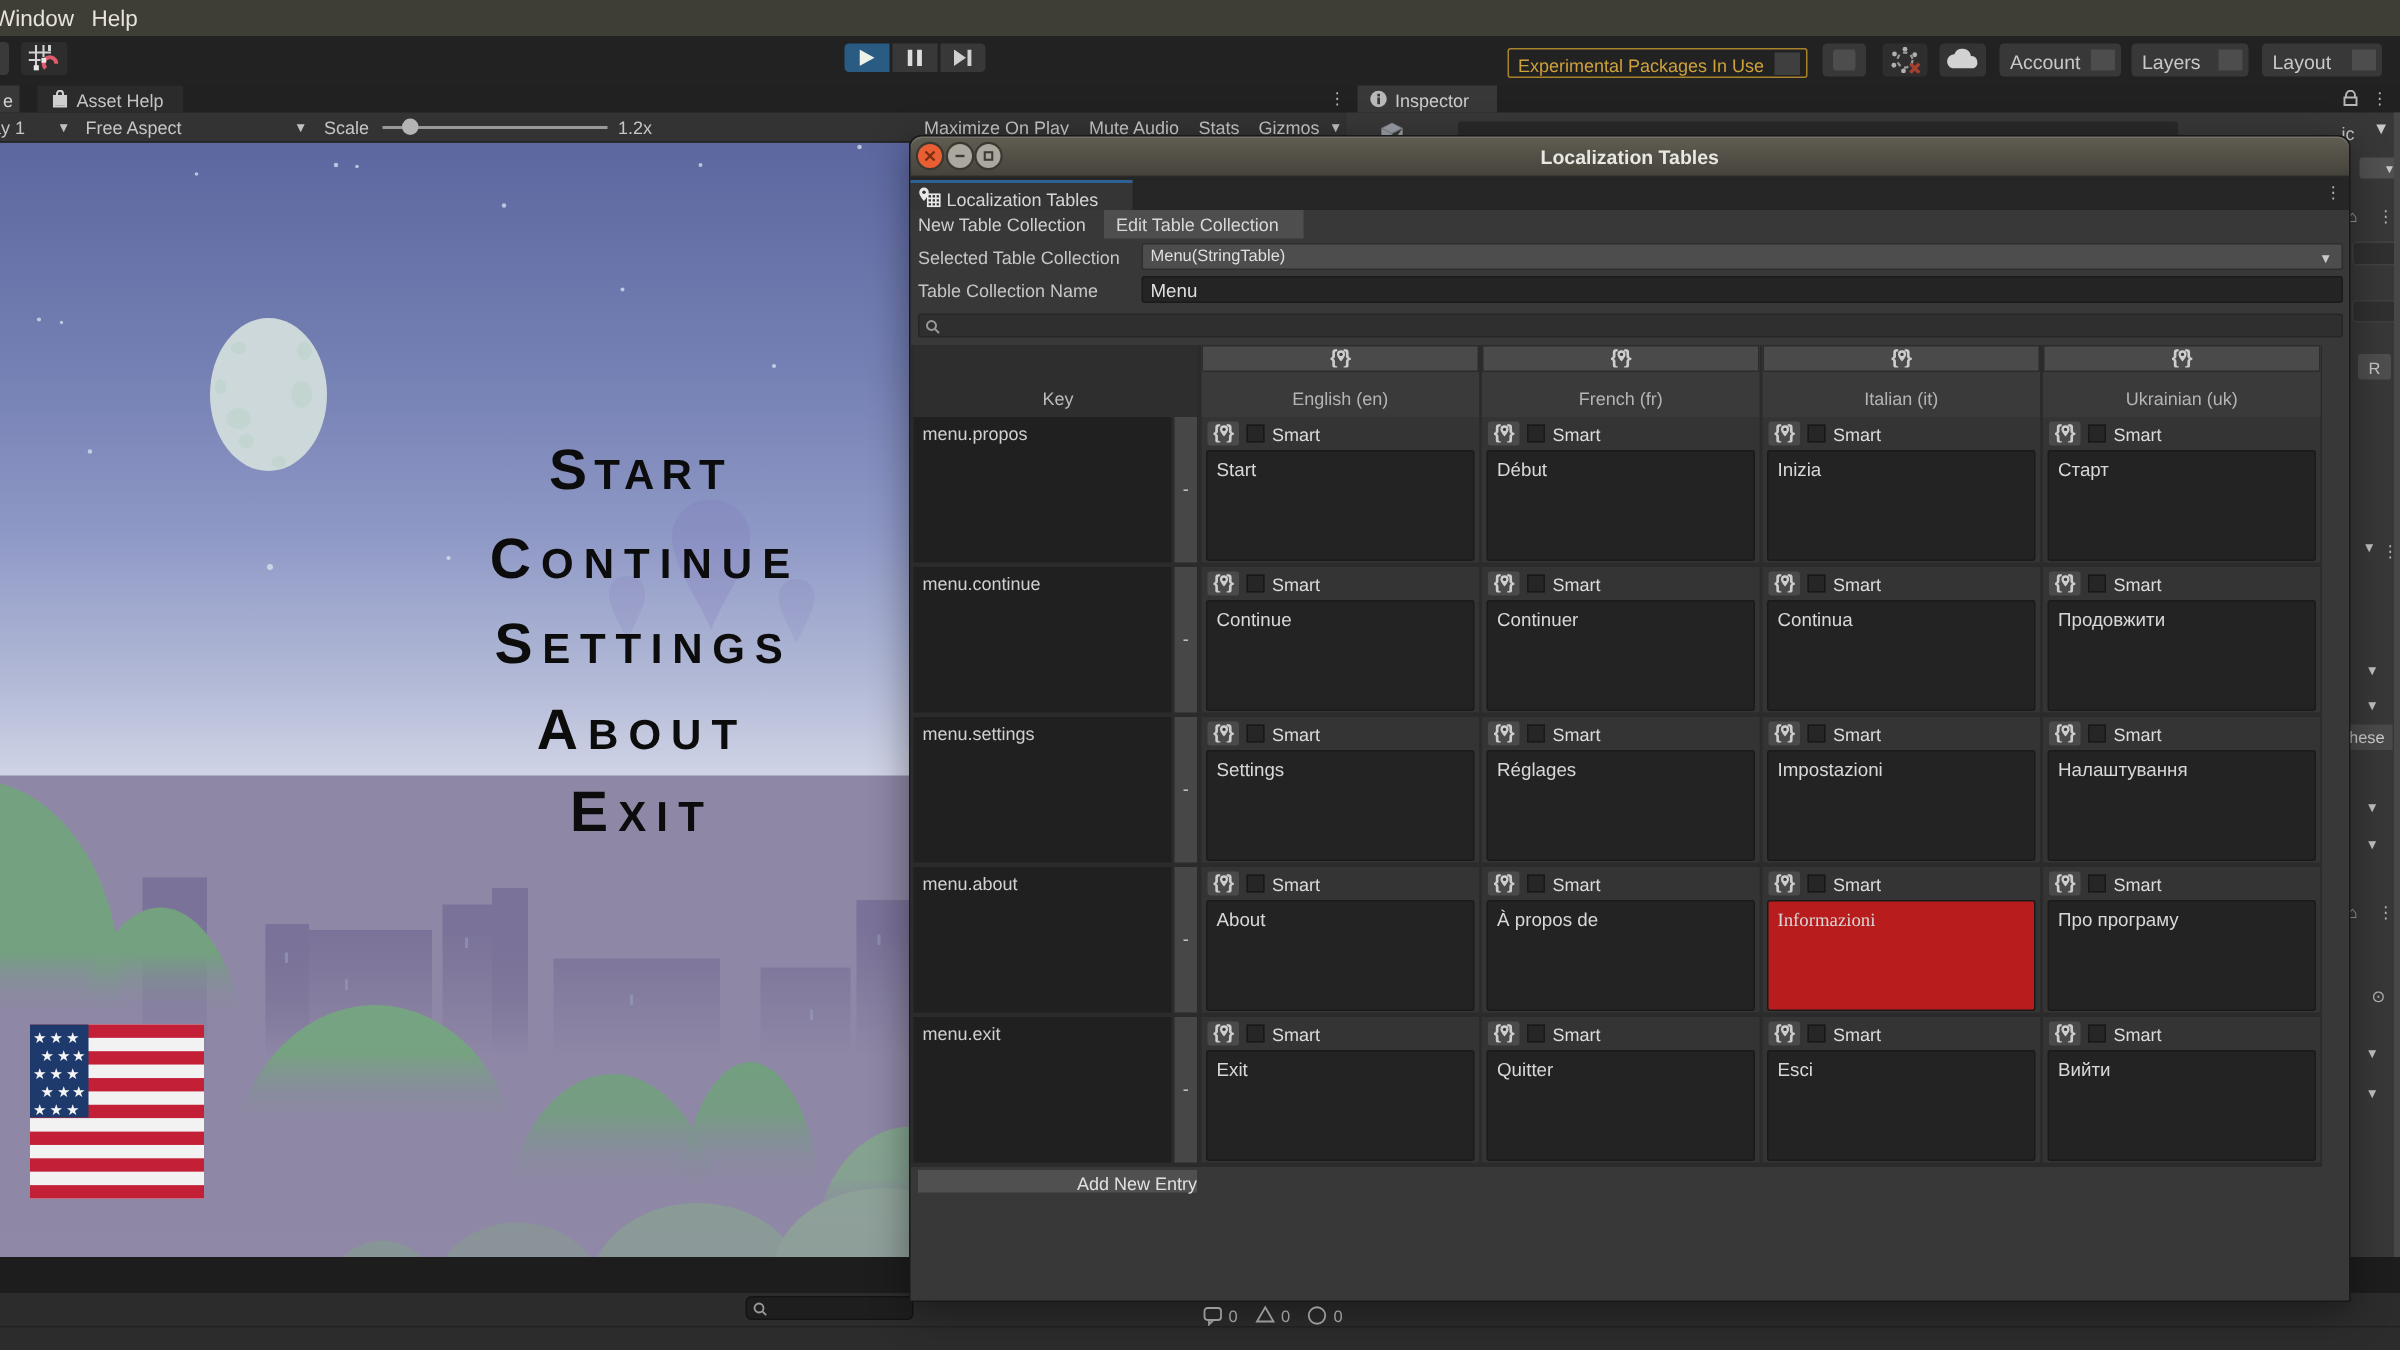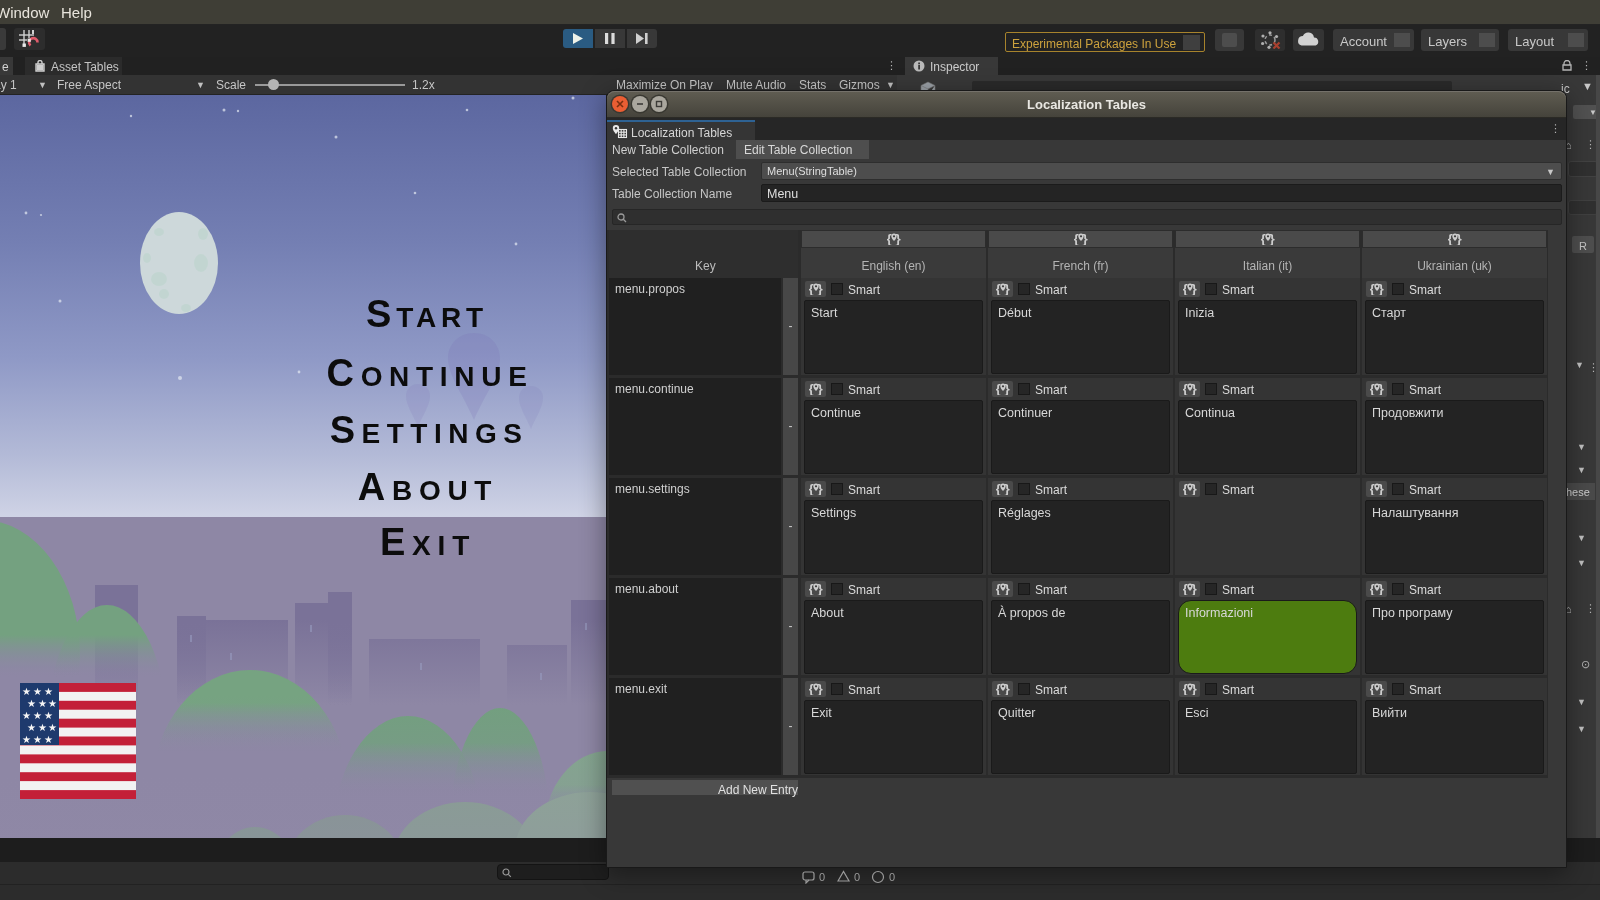--- a/index.html
+++ b/index.html
@@ -90,21 +90,21 @@
 
 <div class="abs" style="left:0;top:57px;width:1600px;height:18px;background:#212121;">
   <div class="abs" style="left:0;top:0;width:13px;height:18px;background:#383838;">
       <span class="abs" style="left:2px;top:3px;font-size:12px;color:#d2d2d2;">e</span>
     </div>
   <div class="abs" style="left:25px;top:0;width:97px;height:18px;background:#2b2b2b;">
     <svg class="abs" style="left:9px;top:3px;" width="12" height="12">
         <path d="M2 4 h8 v7 h-8 z M4 4 v-1.5 a2 2 0 0 1 4 0 V4" fill="none" stroke="#cfcfcf" stroke-width="1.4"></path>
         <rect x="2.6" y="4.6" width="6.8" height="5.8" fill="#cfcfcf"></rect>
       </svg>
-    <span class="abs" style="left:26px;top:3px;font-size:12px;color:#c4c4c4;">Asset Tables</span>
+    <span class="abs" style="left:26px;top:3px;font-size:12px;color:#c4c4c4;">Asset Help</span>
   </div>
   <span class="abs" style="left:886px;top:2px;font-size:11px;color:#b5b5b5;letter-spacing:0;">⋮</span>
   <div class="abs" style="left:905px;top:0;width:93px;height:18px;background:#383838;">
     <svg class="abs" style="left:8px;top:3px;" width="12" height="12">
         <circle cx="6" cy="6" r="5.5" fill="#b9b9b9"></circle>
         <rect x="5.2" y="5" width="1.8" height="4.5" fill="#383838"></rect>
         <rect x="5.2" y="2.5" width="1.8" height="1.8" fill="#383838"></rect>
       </svg>
     <span class="abs" style="left:25px;top:3px;font-size:12px;color:#cccccc;">Inspector</span>
   </div>
@@ -584,20 +584,23 @@
       </div>
       <div class="abs" style="left:568px;top:200px;width:185px;height:97px;background:#343434;">
         <div class="abs" style="left:4px;top:3px;width:21px;height:16px;background:#4a4a4a;border-radius:2px;text-align:center;"><svg width="14" height="14" viewBox="0 0 14 14">
             <text x="-0.5" y="11.5" font-size="13.5" font-weight="bold" fill="#cdcdcd" font-family="Liberation Sans">{</text>
             <text x="8.5" y="11.5" font-size="13.5" font-weight="bold" fill="#cdcdcd" font-family="Liberation Sans">}</text>
             <path d="M7 2.5 a2.7 2.7 0 0 1 2.7 2.7 c0 2-2.7 4.8-2.7 4.8 s-2.7-2.8-2.7-4.8 A2.7 2.7 0 0 1 7 2.5 z" fill="#cdcdcd"></path>
             <circle cx="7" cy="5.3" r="1.1" fill="#3a3a3a"></circle>
           </svg></div>
         <div class="abs" style="left:30px;top:5px;width:12px;height:12px;background:#262626;border:1px solid #181818;"></div>
         <div class="abs" style="left:47px;top:5px;font-size:12px;color:#dcdcdc;">Smart</div>
+        <div class="abs" style="left:3px;top:22px;width:179px;height:74px;background:#232323;border:1px solid #1a1a1a;border-radius:2px;">
+          <span class="abs" style="left:6px;top:5px;font-size:12.5px;color:#d8d8d8;">Impostazioni</span>
+        </div>
       </div>
       <div class="abs" style="left:755px;top:200px;width:185px;height:97px;background:#343434;">
         <div class="abs" style="left:4px;top:3px;width:21px;height:16px;background:#4a4a4a;border-radius:2px;text-align:center;"><svg width="14" height="14" viewBox="0 0 14 14">
             <text x="-0.5" y="11.5" font-size="13.5" font-weight="bold" fill="#cdcdcd" font-family="Liberation Sans">{</text>
             <text x="8.5" y="11.5" font-size="13.5" font-weight="bold" fill="#cdcdcd" font-family="Liberation Sans">}</text>
             <path d="M7 2.5 a2.7 2.7 0 0 1 2.7 2.7 c0 2-2.7 4.8-2.7 4.8 s-2.7-2.8-2.7-4.8 A2.7 2.7 0 0 1 7 2.5 z" fill="#cdcdcd"></path>
             <circle cx="7" cy="5.3" r="1.1" fill="#3a3a3a"></circle>
           </svg></div>
         <div class="abs" style="left:30px;top:5px;width:12px;height:12px;background:#262626;border:1px solid #181818;"></div>
         <div class="abs" style="left:47px;top:5px;font-size:12px;color:#dcdcdc;">Smart</div>
@@ -637,21 +640,21 @@
       </div>
       <div class="abs" style="left:568px;top:300px;width:185px;height:97px;background:#343434;">
         <div class="abs" style="left:4px;top:3px;width:21px;height:16px;background:#4a4a4a;border-radius:2px;text-align:center;"><svg width="14" height="14" viewBox="0 0 14 14">
             <text x="-0.5" y="11.5" font-size="13.5" font-weight="bold" fill="#cdcdcd" font-family="Liberation Sans">{</text>
             <text x="8.5" y="11.5" font-size="13.5" font-weight="bold" fill="#cdcdcd" font-family="Liberation Sans">}</text>
             <path d="M7 2.5 a2.7 2.7 0 0 1 2.7 2.7 c0 2-2.7 4.8-2.7 4.8 s-2.7-2.8-2.7-4.8 A2.7 2.7 0 0 1 7 2.5 z" fill="#cdcdcd"></path>
             <circle cx="7" cy="5.3" r="1.1" fill="#3a3a3a"></circle>
           </svg></div>
         <div class="abs" style="left:30px;top:5px;width:12px;height:12px;background:#262626;border:1px solid #181818;"></div>
         <div class="abs" style="left:47px;top:5px;font-size:12px;color:#dcdcdc;">Smart</div>
-        <div class="abs" style="left:3px;top:22px;width:179px;height:74px;background:#4d7c0f;border:1px solid #1a1a1a;border-radius:13px;">
+        <div class="abs" style="left:3px;top:22px;width:179px;height:74px;background:#b91c1c;border:1px solid #1a1a1a;border-radius:2px;font-family:Liberation Serif, serif;">
           <span class="abs" style="left:6px;top:5px;font-size:12.5px;color:#d8d8d8;">Informazioni</span>
         </div>
       </div>
       <div class="abs" style="left:755px;top:300px;width:185px;height:97px;background:#343434;">
         <div class="abs" style="left:4px;top:3px;width:21px;height:16px;background:#4a4a4a;border-radius:2px;text-align:center;"><svg width="14" height="14" viewBox="0 0 14 14">
             <text x="-0.5" y="11.5" font-size="13.5" font-weight="bold" fill="#cdcdcd" font-family="Liberation Sans">{</text>
             <text x="8.5" y="11.5" font-size="13.5" font-weight="bold" fill="#cdcdcd" font-family="Liberation Sans">}</text>
             <path d="M7 2.5 a2.7 2.7 0 0 1 2.7 2.7 c0 2-2.7 4.8-2.7 4.8 s-2.7-2.8-2.7-4.8 A2.7 2.7 0 0 1 7 2.5 z" fill="#cdcdcd"></path>
             <circle cx="7" cy="5.3" r="1.1" fill="#3a3a3a"></circle>
           </svg></div>

